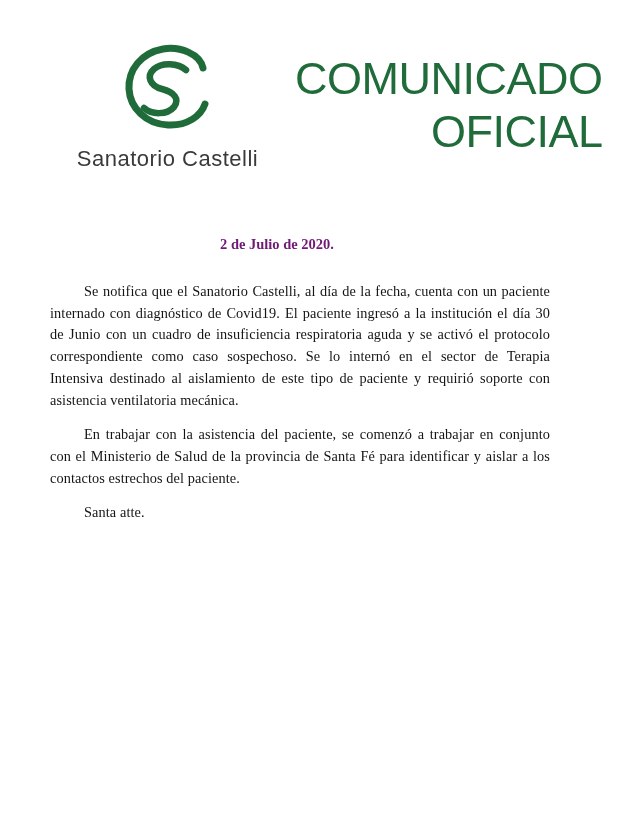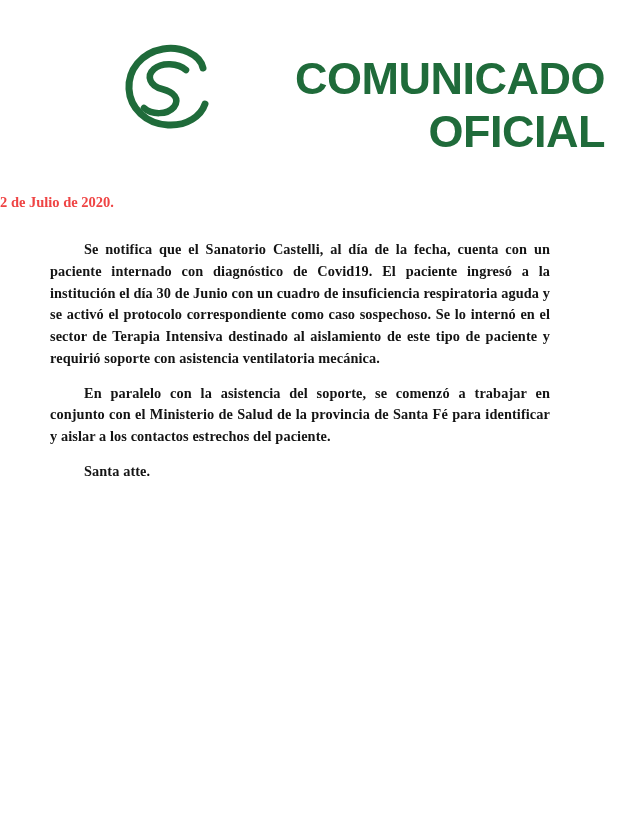--- a/index.html
+++ b/index.html
@@ -51,54 +51,54 @@
     font-weight: 400;
     white-space: nowrap;
   }
   .title-block {
     flex: 1;
     padding-top: 10px;
     text-align: center;
   }
   .title-line {
     font-family: "Liberation Sans", sans-serif;
-    font-weight: bold;
+    font-weight: normal;
     color: #1f6b3a;
     font-size: 45px;
     line-height: 1.18;
     letter-spacing: -0.5px;
   }
   .title-line.second {
     font-size: 45px;
     text-align: right;
   }
 
   
   .date-row {
-    margin-top: 36px;
+    margin-top: 64px;
     padding-right: 88px;
-    text-align: left;
+    text-align: center;
     font-size: 14.5px;
     font-weight: bold;
-    color: #ef4444;
+    color: #701a75;
   }
 
   
   .body-copy {
     margin-top: 28px;
     padding: 0 78px 0 50px;
     text-align: justify;
     font-size: 14.3px;
     line-height: 1.52;
     color: #141414;
   }
   .body-copy p {
     margin: 0 14px 13px 0;
     text-indent: 34px;
-    font-weight: bold;
+    font-weight: normal;
     letter-spacing: 0.1px;
   }
   .body-copy p.tight {
     margin-bottom: 11px;
   }
   .body-copy p:last-child {
     margin-bottom: 0;
   }
 </style>
 </head>
@@ -112,30 +112,31 @@
       <div class="logo-mark">
         <svg width="120" height="92" viewBox="0 0 120 92" aria-hidden="true">
           <g fill="none" stroke="#1f6b3a" stroke-width="7" stroke-linecap="round">
             <path d="M95 26 C92 12, 72 4, 55 7 C33 11, 20 28, 21 47 C22 66, 38 82, 60 83 C79 84, 93 74, 97 62"></path>
           </g>
           <g fill="none" stroke="#1f6b3a" stroke-width="6.5" stroke-linecap="round">
             <path d="M78 28 C70 21, 54 20, 46 27 C38 34, 42 44, 54 47 C66 50, 72 57, 66 65 C59 73, 44 73, 36 66"></path>
           </g>
         </svg>
       </div>
+      <div class="brand-name">Sanatorio Castelli</div>
     </div>
 
     <div class="title-block">
       <div class="title-line">COMUNICADO</div>
       <div class="title-line second">OFICIAL</div>
     </div>
 
   </div>
 
   <div class="date-row">2 de Julio de 2020.</div>
 
   <div class="body-copy">
     <p>Se notifica que el Sanatorio Castelli, al día de la fecha, cuenta con un paciente internado con diagnóstico de Covid19. El paciente ingresó a la institución el día 30 de Junio con un cuadro de insuficiencia respiratoria aguda y se activó el protocolo correspondiente como caso sospechoso. Se lo internó en el sector de Terapia Intensiva destinado al aislamiento de este tipo de paciente y requirió soporte con asistencia ventilatoria mecánica.</p>
-    <p>En paralelo con la asistencia del soporte, se comenzó a trabajar en conjunto con el Ministerio de Salud de la provincia de Santa Fé para identificar y aislar a los contactos estrechos del paciente.</p>
+    <p>En trabajar con la asistencia del paciente, se comenzó a trabajar en conjunto con el Ministerio de Salud de la provincia de Santa Fé para identificar y aislar a los contactos estrechos del paciente.</p>
     <p class="tight">Santa atte.</p>
   </div>
 
 </div>
 
 </body></html>

